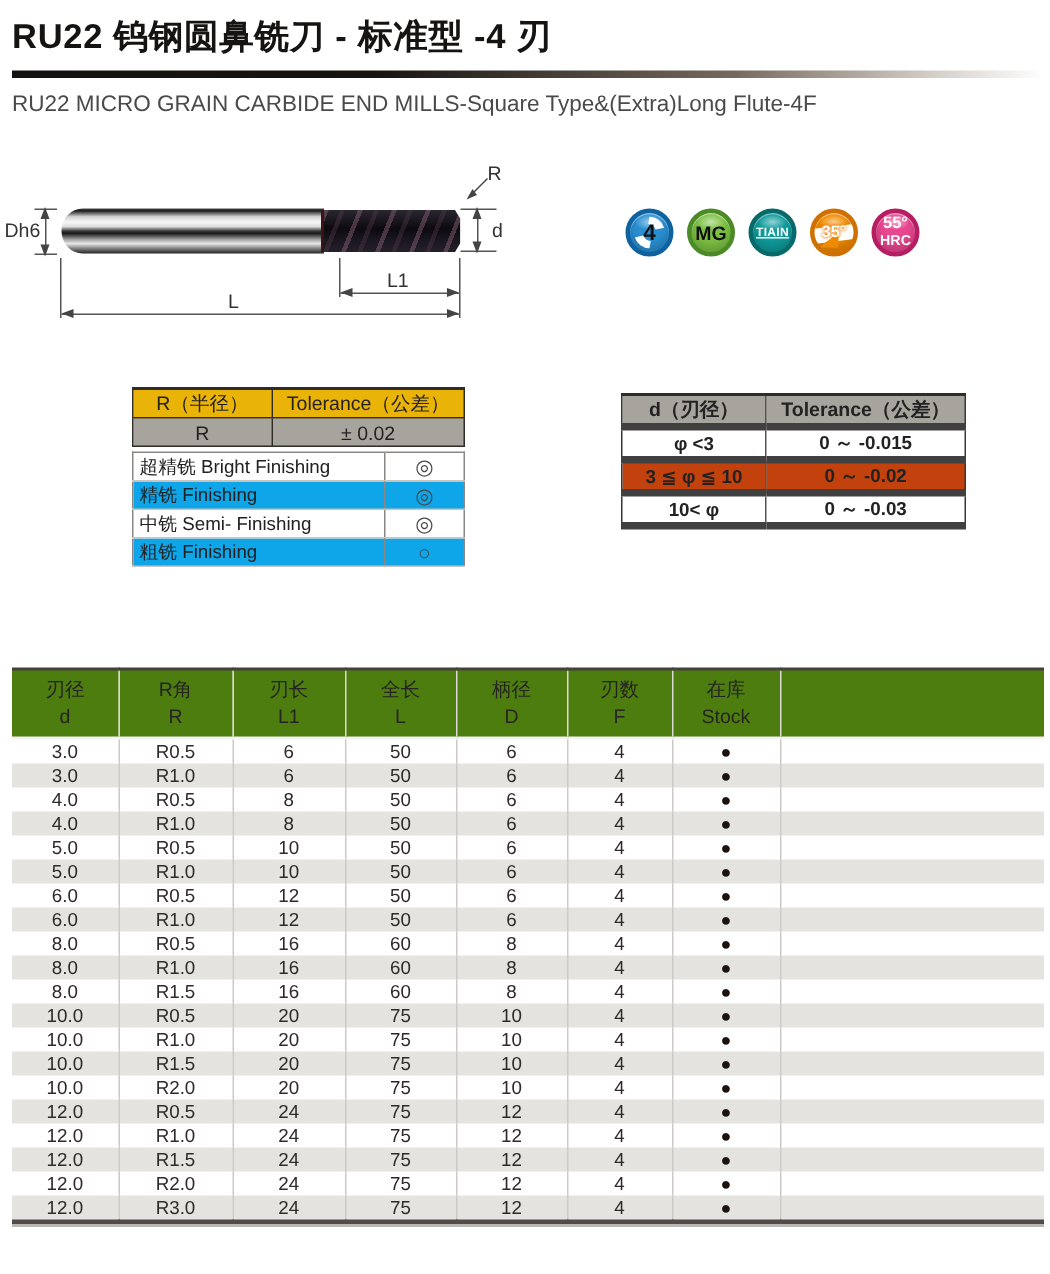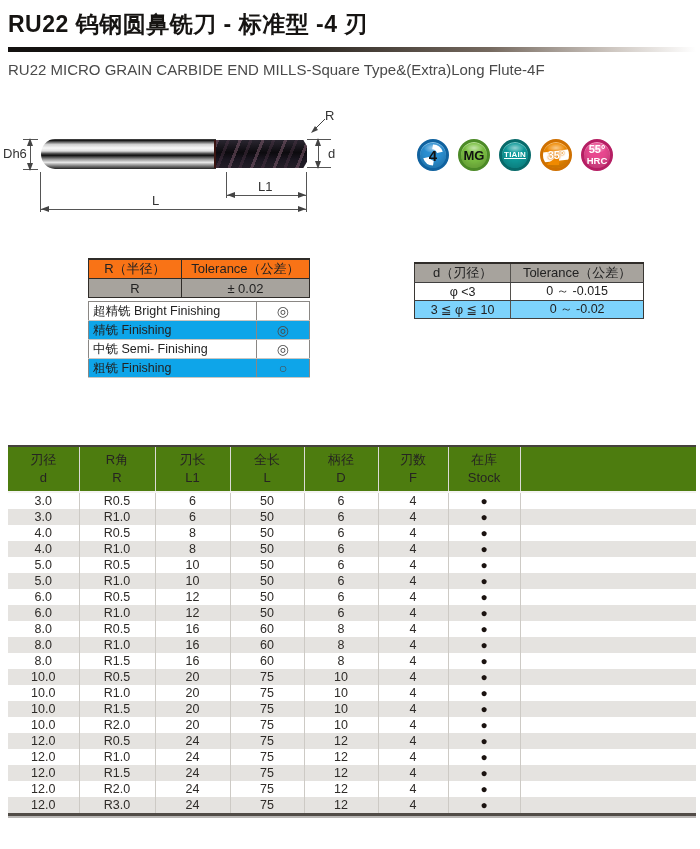--- a/index.html
+++ b/index.html
@@ -51,36 +51,36 @@
   .swirl { position:absolute; left:0; top:0; width:100%; height:100%; z-index:1; }
   .band { position:absolute; left:-10%; top:36%; width:120%; height:38%; background:#fff; transform:rotate(-7deg); z-index:1; }
   .tri { position:absolute; left:3px; top:13px; width:0; height:0; z-index:2;
     border-left:13px solid transparent; border-bottom:10px solid var(--c); }
 
   
   table { border-collapse:collapse; }
   .tbl-r { position:absolute; left:88px; top:258px; width:222px; font-size:13px;
     border:1px solid #2f2c29; border-top:2px solid #2f2c29; }
   .tbl-r td { text-align:center; height:19px; border:1px solid #2f2c29; }
-  .tbl-r tr.hdr td { background:#f97316; }
+  .tbl-r tr.hdr td { background:#eab308; }
   .tbl-r tr.gray td { background:#a7a39d; }
 
   .tbl-fin { position:absolute; left:88px; top:301px; width:222px; font-size:12.5px;
     border:1px solid #8a8784; }
   .tbl-fin td { height:19px; border-right:1px solid #8a8784; border-bottom:1px solid #c9c6c2; white-space:nowrap; }
   .tbl-fin td:last-child { border-right:none; text-align:center; font-size:14px; color:#4a4a4a; }
   .tbl-fin td:first-child { padding-left:4px; }
   .tbl-fin tr.gray td { background:#0ea5e9; }
 
   .tbl-d { position:absolute; left:414px; top:262px; width:230px; font-size:12.5px;
     border:1px solid #3a3733; border-top:2px solid #2f2c29; }
-  .tbl-d td { text-align:center; height:16px; border-right:1px solid #55524e; border-bottom:1px solid #404040; }
+  .tbl-d td { text-align:center; height:16px; border-right:1px solid #55524e; border-bottom:5px solid #404040;font-weight:bold; }
   .tbl-d td:last-child { border-right:none; }
   .tbl-d tr.hdr td { background:#a7a39d; height:19px; font-size:13px; }
-  .tbl-d tr.gray td { background:#7dd3fc; }
+  .tbl-d tr.gray td { background:#c2410c; }
 
   
   .tbl-main { position:absolute; left:8px; top:445px; width:688px;
     border-top:2px solid #45413d; border-bottom:3px solid #514c47;
     box-shadow:0 2px 0 rgba(100,95,90,.45); }
   .tbl-main th { background:#4d7c0f; height:46px; font-weight:normal; font-size:13px; color:#262422;
     border-right:1px solid #dcdad6; border-bottom:2px solid #f4f3f1; line-height:1.4; }
   .tbl-main th:last-child { border-right:none; }
   .tbl-main td { text-align:center; height:16px; line-height:16px; font-size:12.5px; color:#2e2b28;
     border-right:1px solid #cdcac5; }
@@ -202,20 +202,24 @@
       <td>Tolerance（公差）</td>
     </tr>
     <tr>
       <td>φ &lt;3</td>
       <td>0 ～ -0.015</td>
     </tr>
     <tr class="gray">
       <td>3 ≦ φ ≦ 10</td>
       <td>0 ～ -0.02</td>
     </tr>
+    <tr>
+      <td>10&lt; φ</td>
+      <td>0 ～ -0.03</td>
+    </tr>
   </tbody>
     </table>
 
   <table class="tbl-main">
     <colgroup>
       <col style="width:71px">
         <col style="width:76px">
         <col style="width:75px">
         <col style="width:74px">
       <col style="width:74px">

